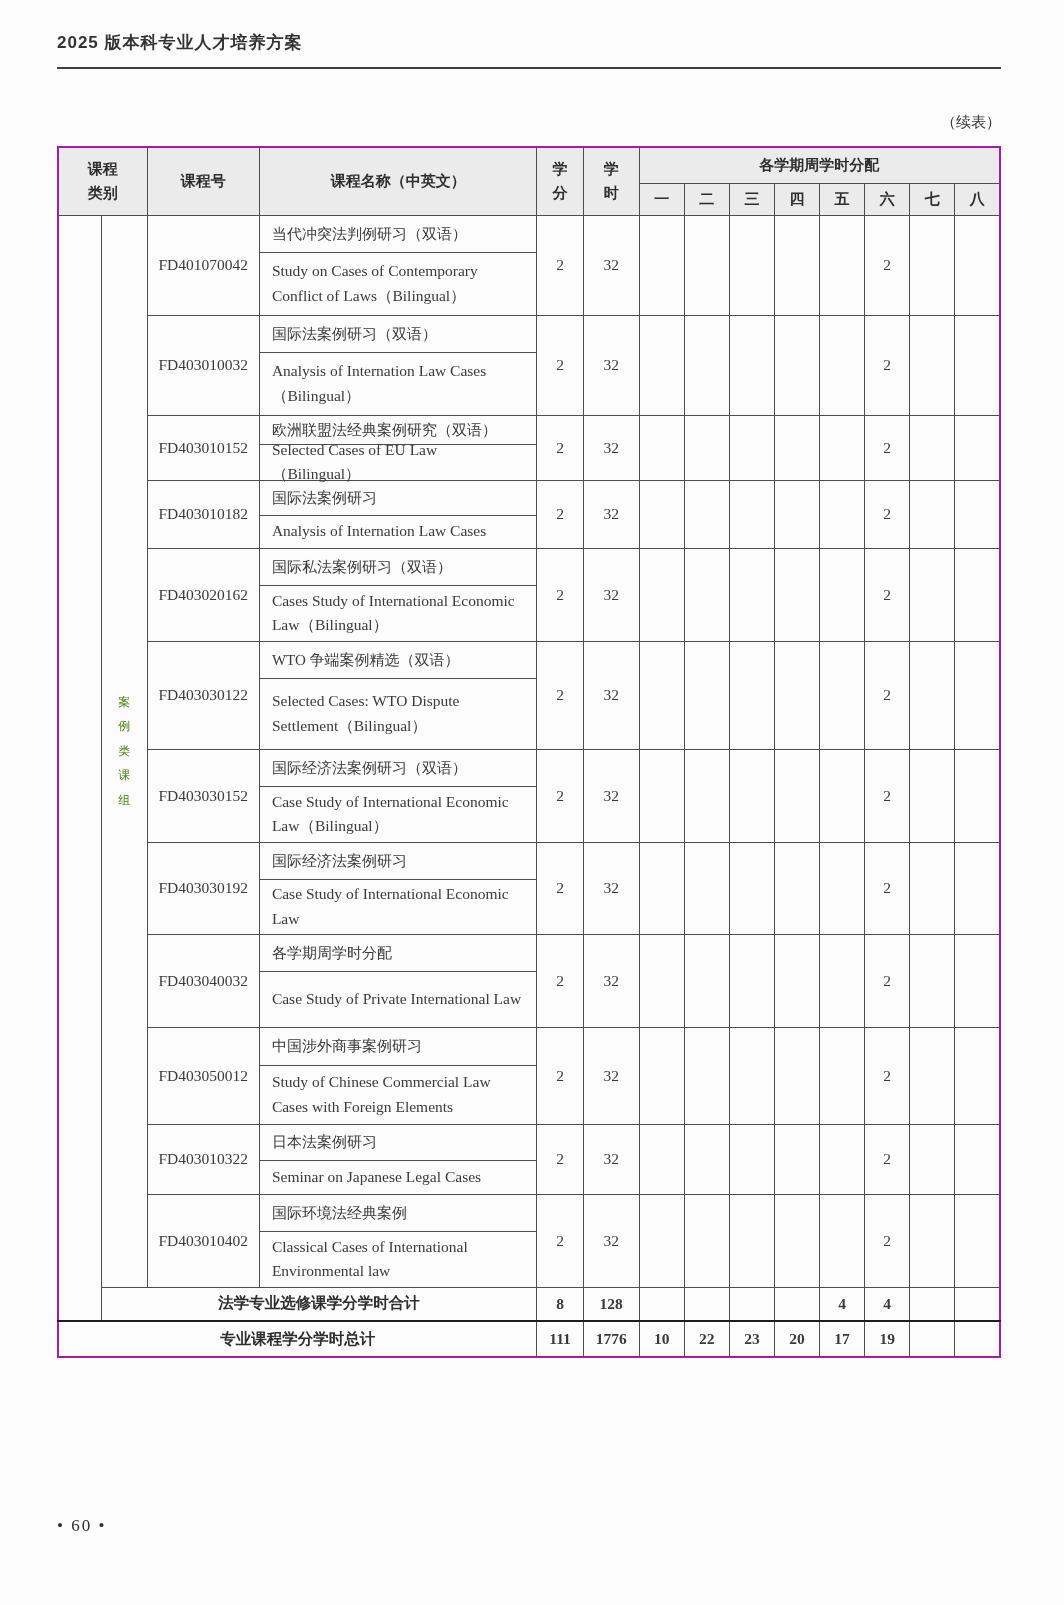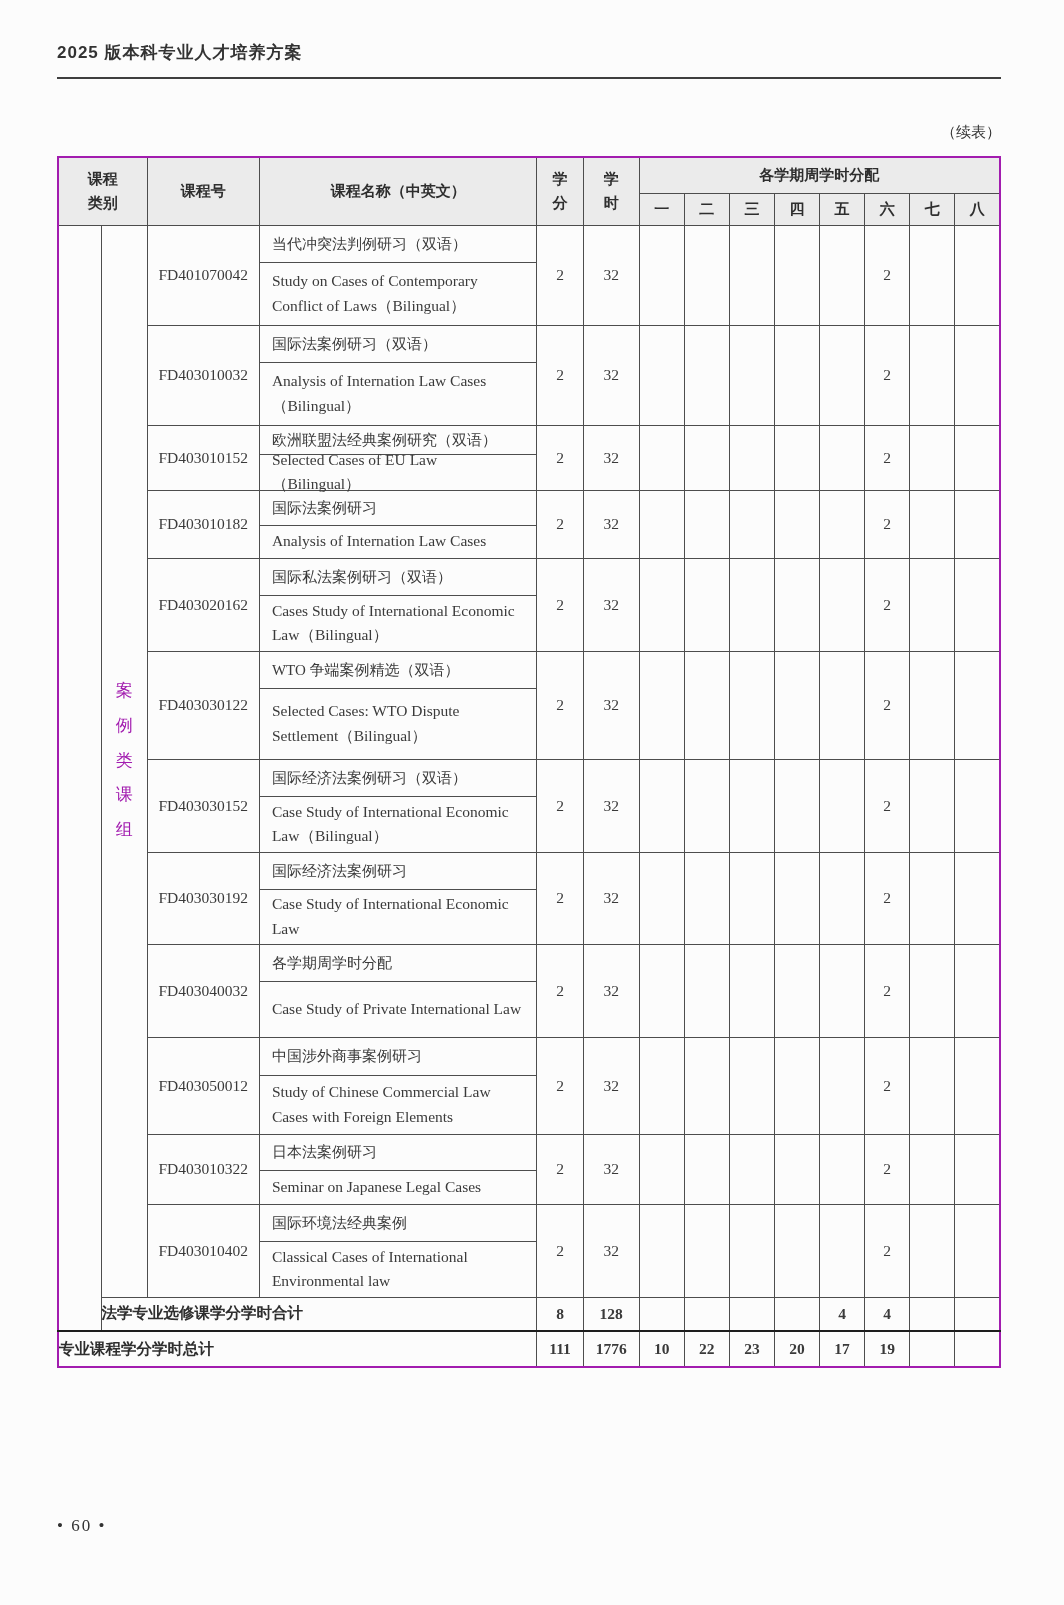--- a/index.html
+++ b/index.html
@@ -6,21 +6,21 @@
   body {
     width:1064px; height:1605px;
     background:#fcfcfc;
     font-family:"Liberation Serif","DejaVu Serif",serif;
     color:#3a3a3a;
     position:relative;
     overflow:hidden;
   }
   .content { position:absolute; left:57px; top:0; width:944px; }
   .doc-title {
-    margin-top:41px;
+    margin-top:31px;
     font-family:"Liberation Sans","DejaVu Sans",sans-serif;
     font-weight:600; font-size:17px; color:#333;
     letter-spacing:1px;
   }
   .title-rule { height:2px; background:#3f3f3f; margin-top:13px; }
   .cont-note { text-align:right; font-size:15px; color:#333; margin-top:44px; height:20px; }
 
   table.curr {
     border-collapse:collapse;
     width:944px;
@@ -58,25 +58,25 @@
     font-size:15.5px;
     padding:0 12px;
     line-height:1.55;
     display:flex; flex-direction:column; justify-content:center;
   }
   td.cat1 { background:#fcfcfc; }
   .vlabel {
     width:17px; margin:0 auto;
     word-break:break-all;
     line-height:2.05;
-    font-size:17px; text-align:center; color:#a21caf;
+    font-size:12px; text-align:center; color:#4d7c0f;
   }
   .sum-label {
     font-family:Liberation Sans, sans-serif;
-    font-weight:700; font-size:15.5px; text-align:left; color:#2e2e2e;
+    font-weight:700; font-size:15.5px; text-align:center; color:#2e2e2e;
   }
   .bnum { font-weight:700; }
   tr.total-row td { border-top:2px solid #1e1e1e; }
   .pagenum { position:absolute; left:57px; top:1516px; font-size:17px; color:#333; letter-spacing:2px; }
 </style>
 </head>
 <body>
 
 <div class="content">
   <div class="doc-title">2025 版本科专业人才培养方案</div>

